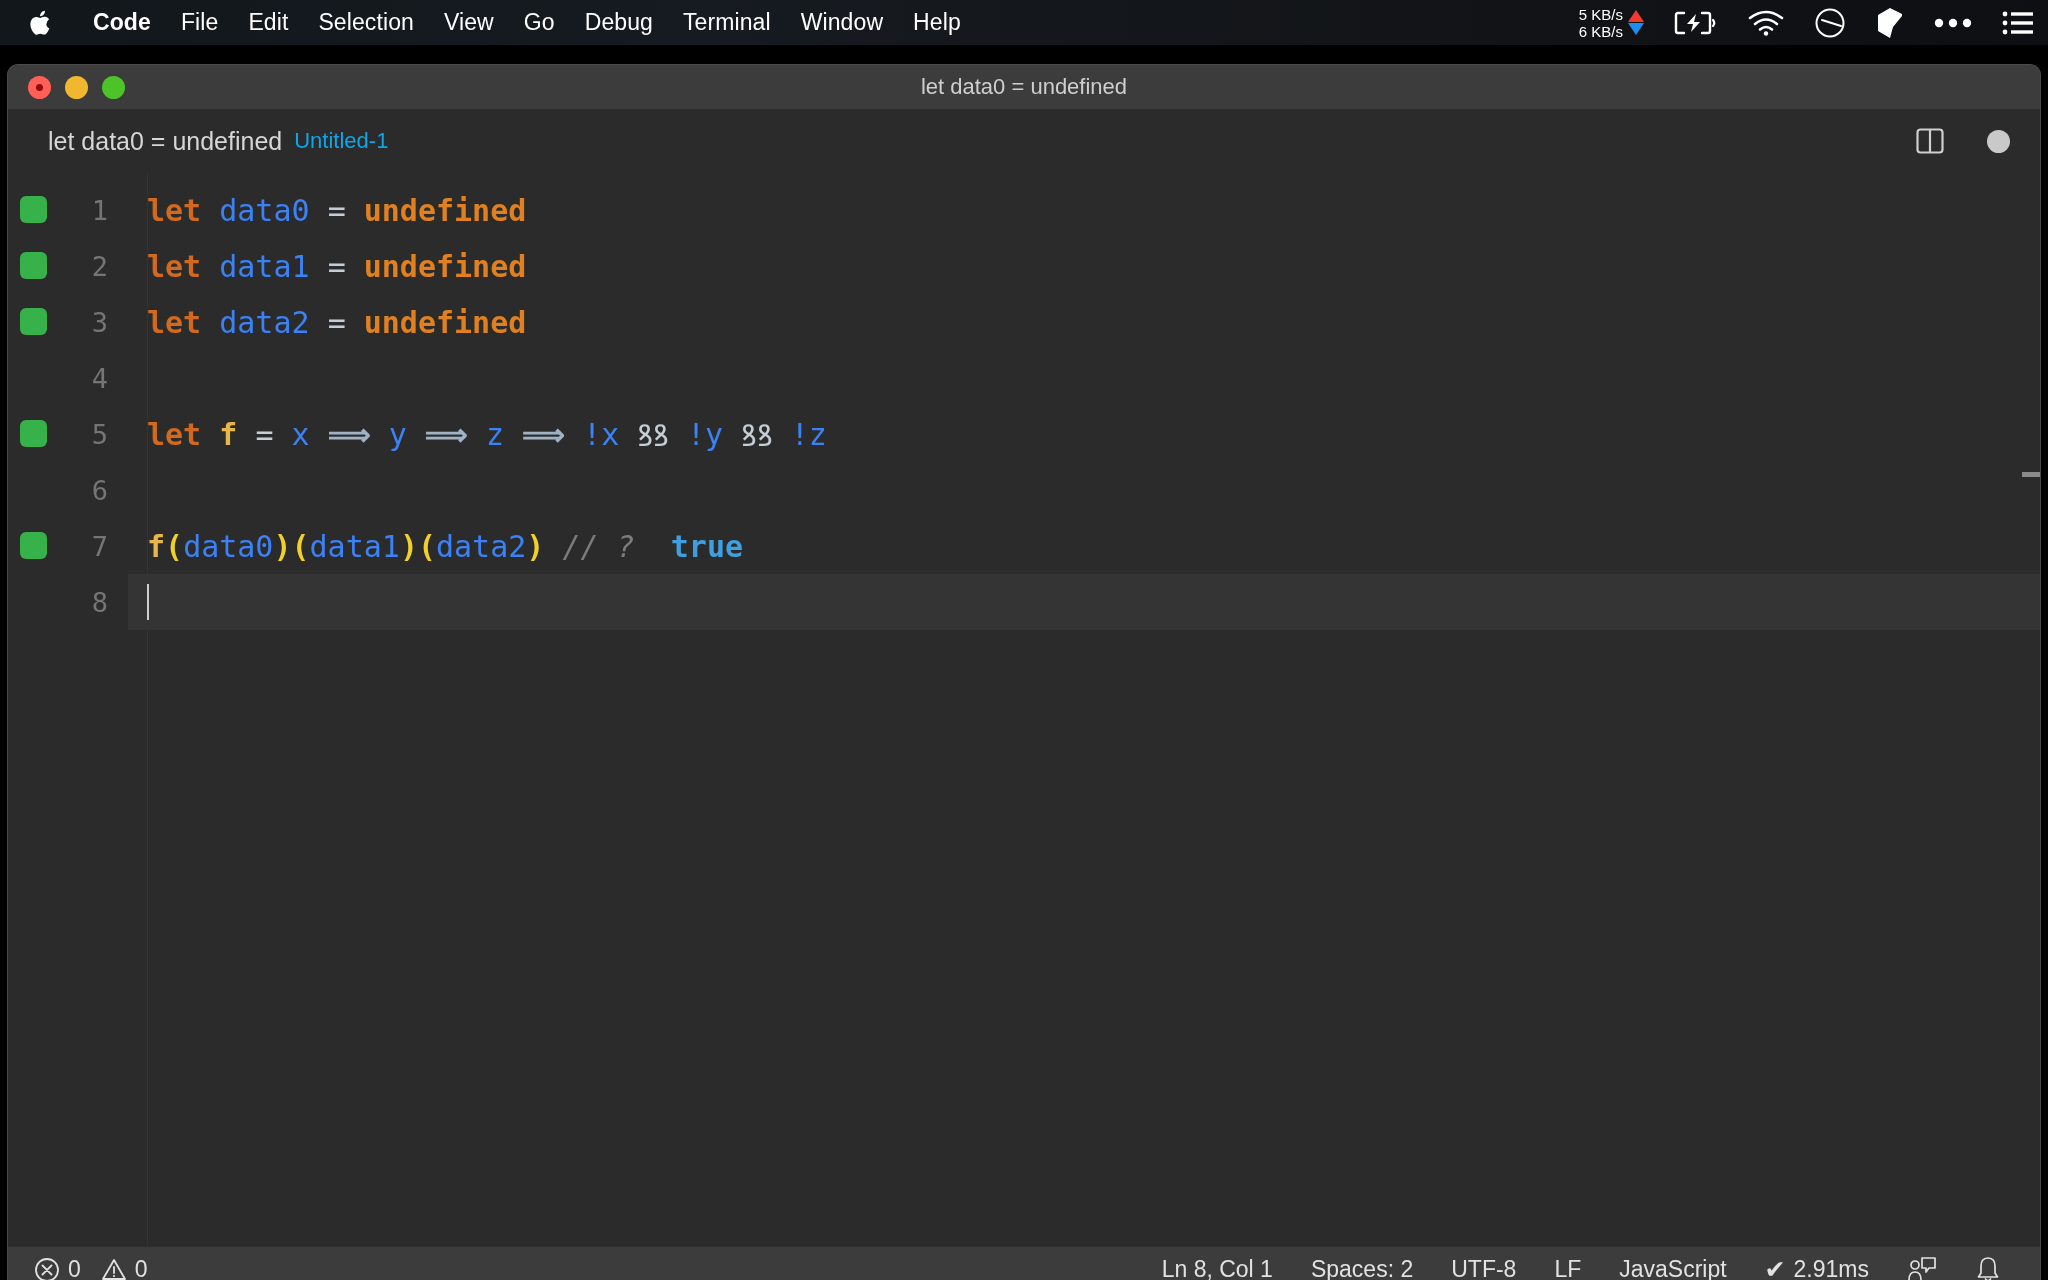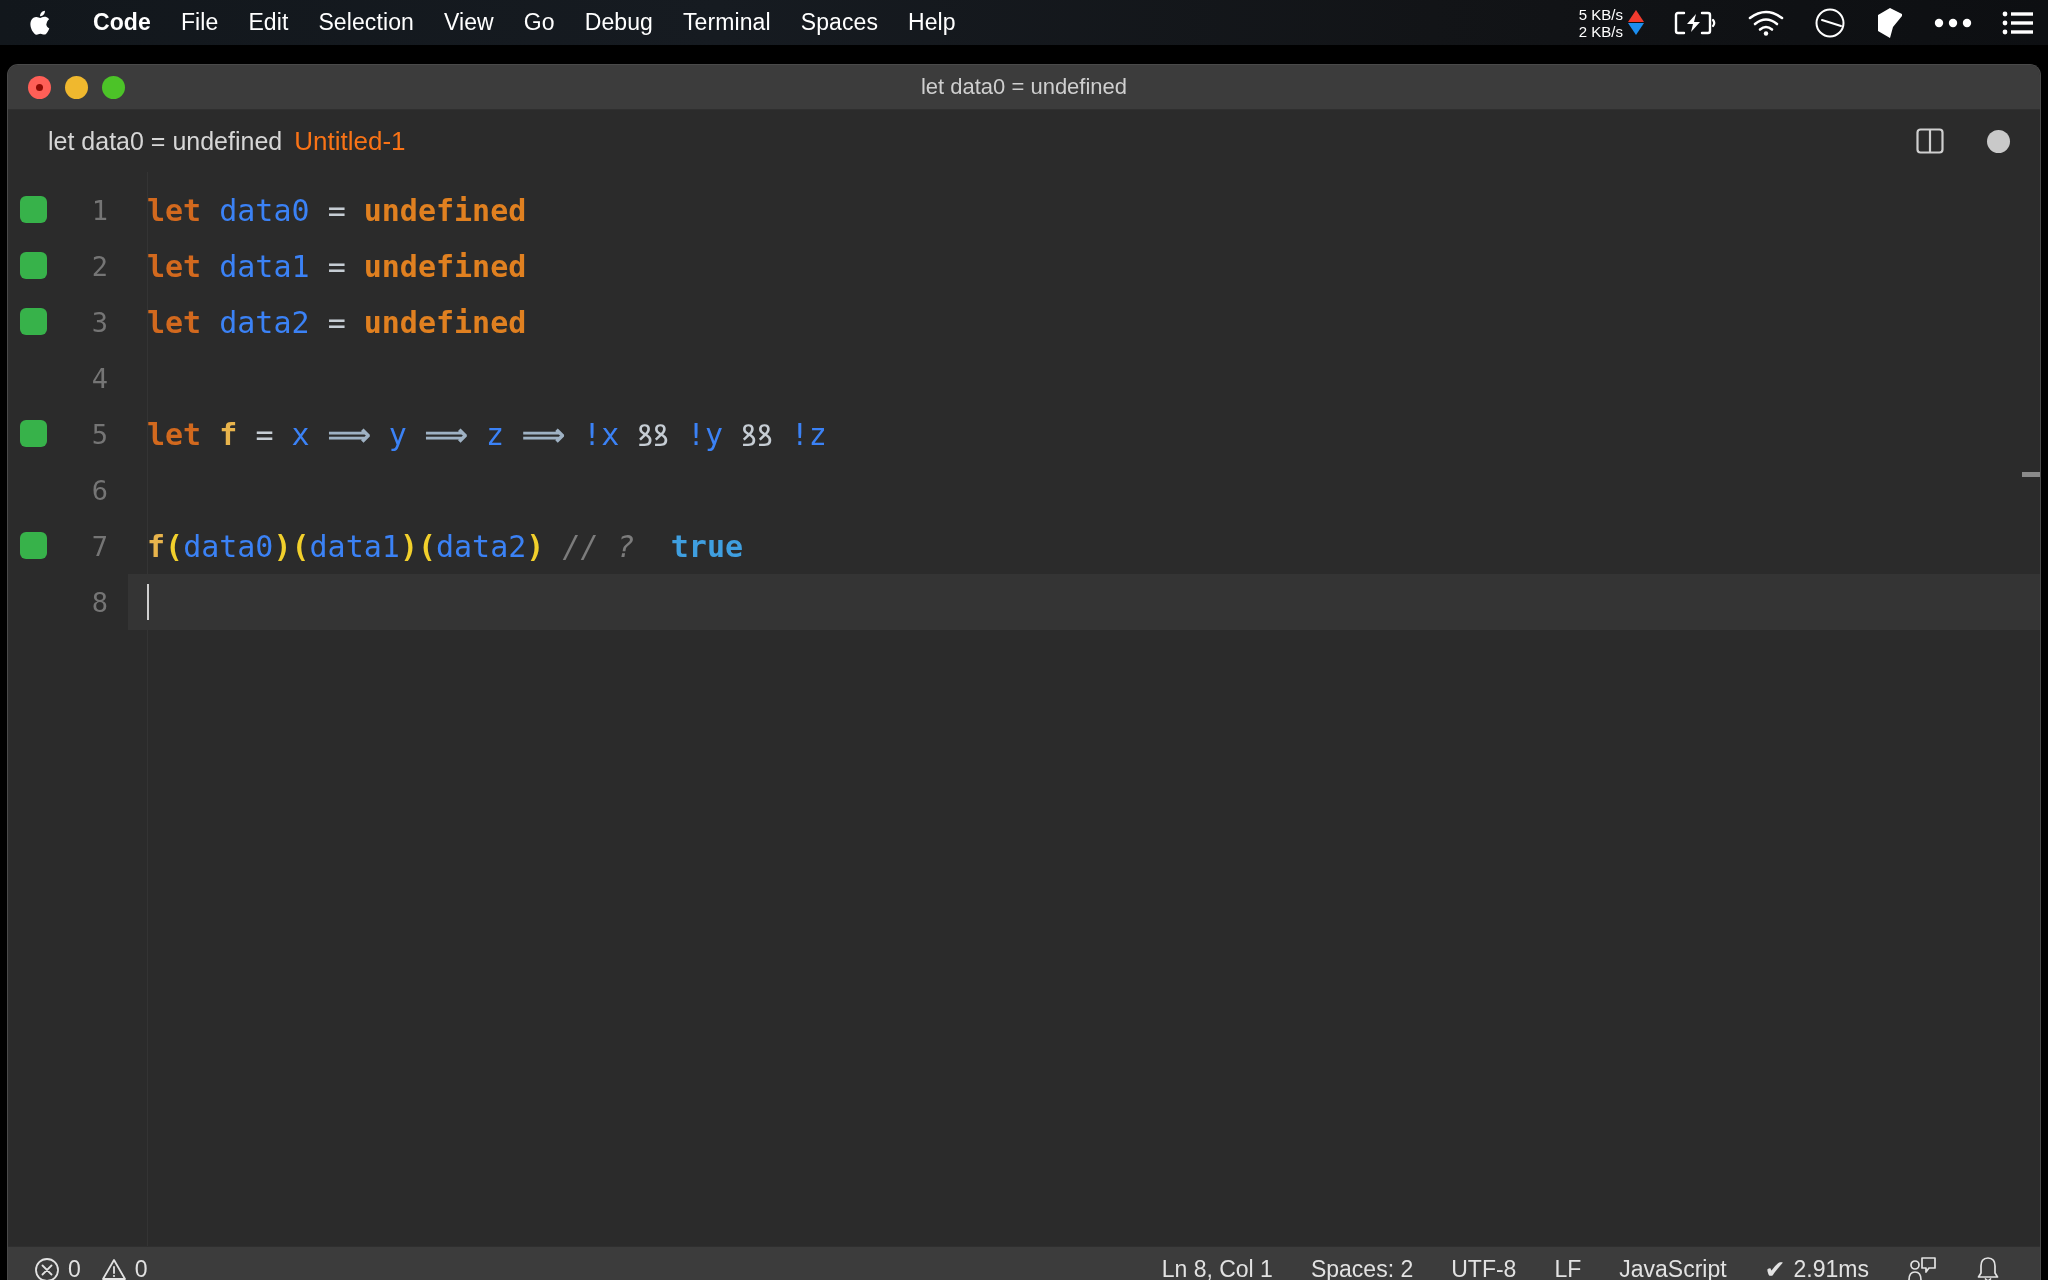--- a/index.html
+++ b/index.html
@@ -105,21 +105,21 @@
     position: relative;
     height: 62px;
     background: #2b2b2b;
     display: flex; align-items: center;
     padding-left: 40px;
   }
   .tab-title {
     font-size: 25px; color: #d6d6d6;
   }
   .tab-sub {
-    font-size: 26px; color: #f97316; margin-left: 12px;
+    font-size: 22px; color: #0ea5e9; margin-left: 12px;
   }
   .tabrow-actions {
     position: absolute; right: 30px; top: 0; height: 62px;
     display: flex; align-items: center; gap: 42px;
   }
   .split-icon { width: 30px; height: 30px; }
   .split-icon svg { display: block; }
   .dirty-dot {
     width: 23px; height: 23px; border-radius: 50%;
     background: #c9c9c9;
@@ -233,28 +233,28 @@
       </svg>
   </div>
   <div class="menu-item app-name">Code</div>
   <div class="menu-item">File</div>
   <div class="menu-item">Edit</div>
   <div class="menu-item">Selection</div>
   <div class="menu-item">View</div>
   <div class="menu-item">Go</div>
   <div class="menu-item">Debug</div>
   <div class="menu-item">Terminal</div>
-  <div class="menu-item">Spaces</div>
+  <div class="menu-item">Window</div>
   <div class="menu-item">Help</div>
 
   <div class="menubar-right">
     <div class="net-speed">
       <div class="rows">
         <div>5 KB/s</div>
-        <div>2 KB/s</div>
+        <div>6 KB/s</div>
       </div>
       <div class="net-arrows">
         <div class="tri-up"></div>
         <div class="tri-down"></div>
       </div>
     </div>
 
     <div class="tray-icon">
       <svg width="44" height="26" viewBox="0 0 44 26">
         <path d="M4 3 H10 M4 3 Q2 3 2 5 V21 Q2 23 4 23 H10 M28 3 H34 Q36 3 36 5 V21 Q36 23 34 23 H28" stroke="#fff" stroke-width="2.4" fill="none" stroke-linecap="round"></path>

